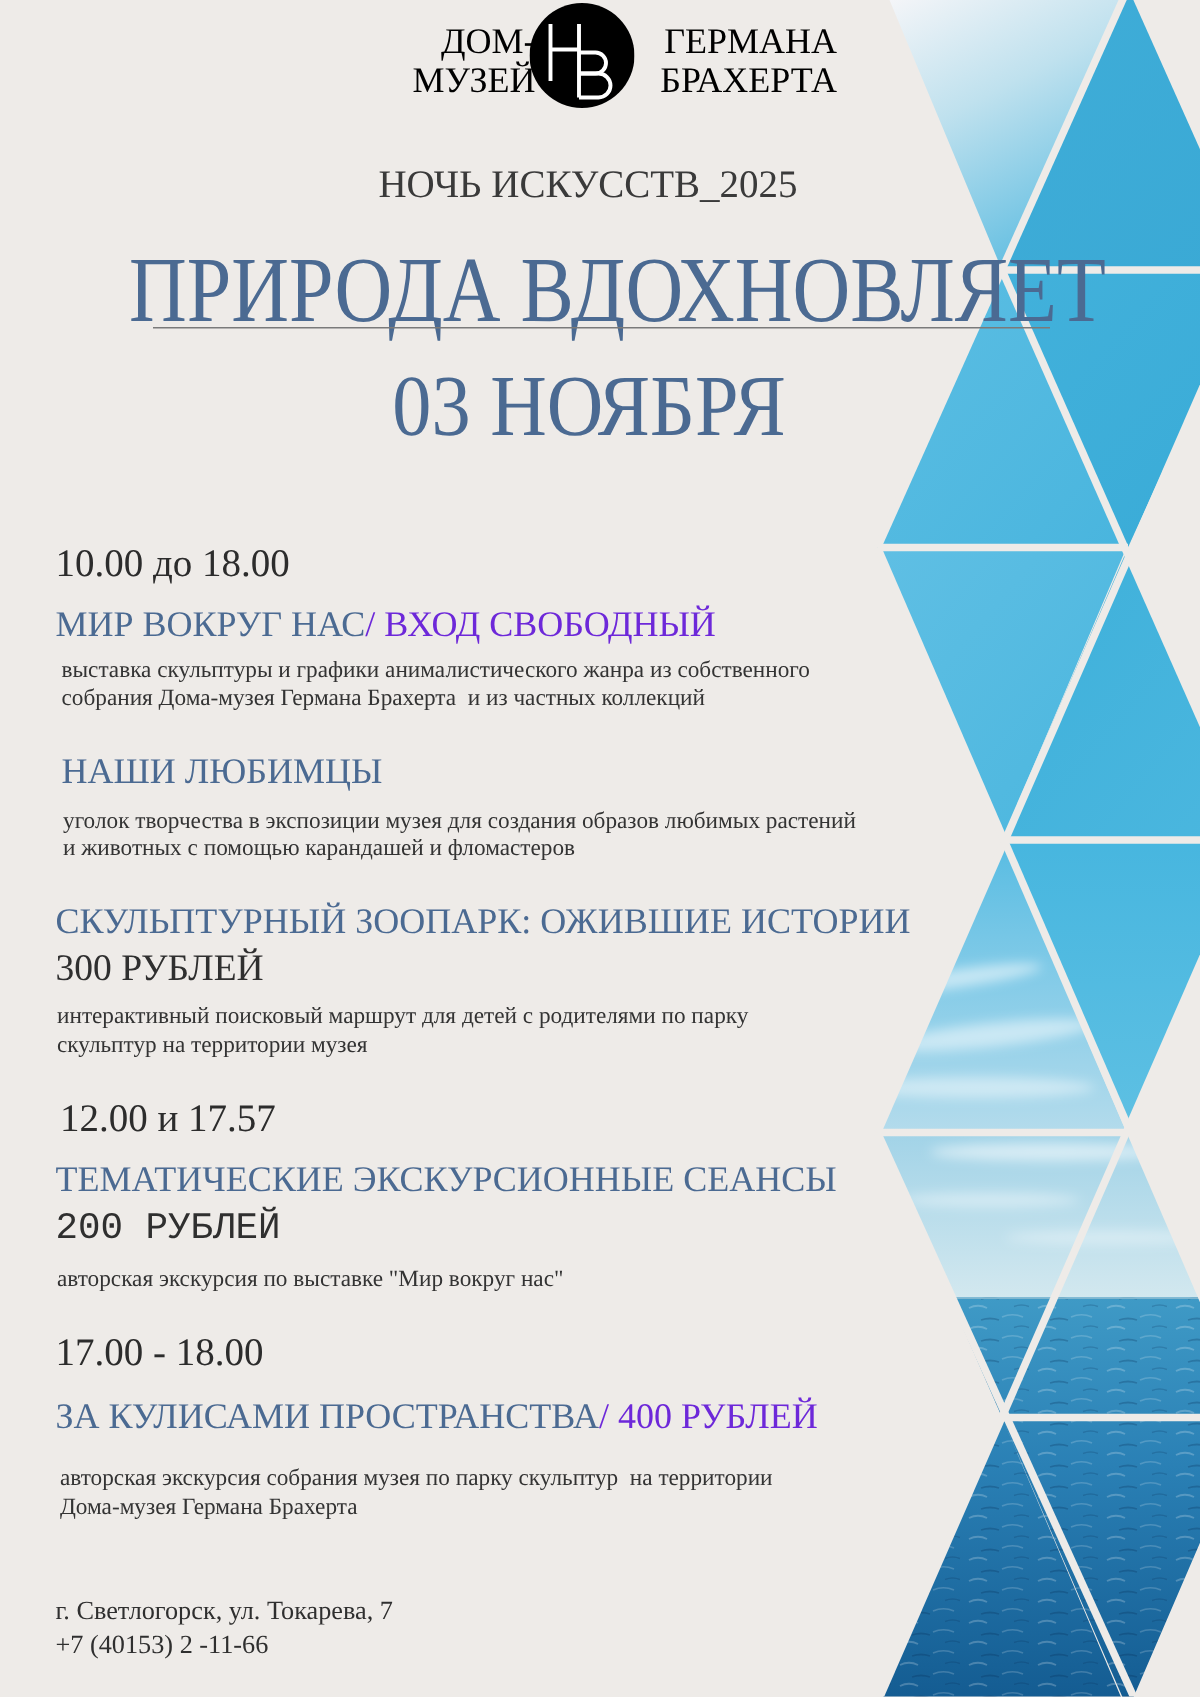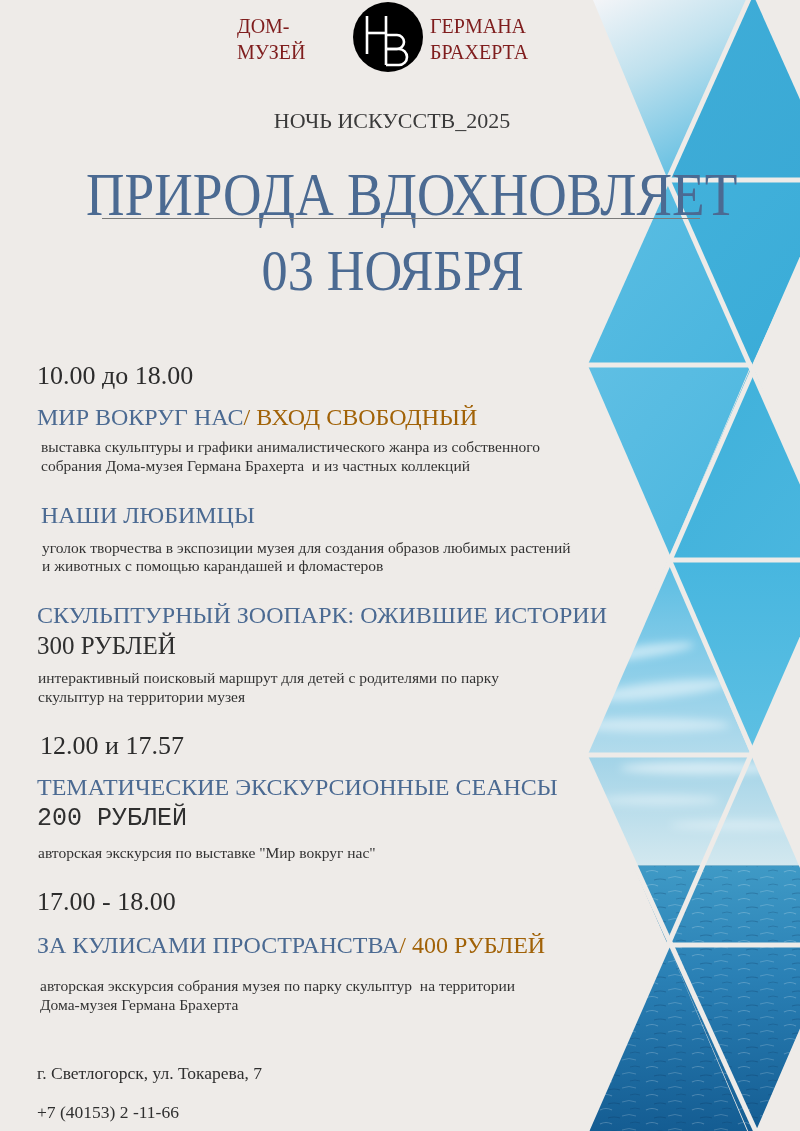--- a/index.html
+++ b/index.html
@@ -4,33 +4,33 @@
 <style>
   html, body { margin: 0; padding: 0; }
   body {
     width: 800px; height: 1131px; position: relative; overflow: hidden;
     background: #eeebe8;
     font-family: "Liberation Serif", "DejaVu Serif", serif;
     color: #2f2f2f;
   }
   .bg-art { position: absolute; left: 0; top: 0; width: 800px; height: 1131px; z-index: 0; }
   .layer { position: absolute; z-index: 2; white-space: nowrap; line-height: 1; }
-  .hdr { font-size: 20px; color: #7f1d1d; text-align: left; }
+  .hdr { font-size: 24px; color: #000000; text-align: right; }
   .hdr-left { left: 237px; width: 120px; }
   .hdr-right { left: 430px; width: 128px; }
   .logo { position: absolute; left: 353px; top: 2px; width: 70px; height: 70px; z-index: 2; }
-  .series { left: 0; width: 784px; text-align: center; font-size: 22px; color: #3a3a3a; top: 110px; }
+  .series { left: 0; width: 784px; text-align: center; font-size: 26px; color: #3a3a3a; top: 110px; }
   .title-wrap { left: 84px; width: 656px; top: 147px; display: flex; justify-content: center; margin-top: 16px; }
   .title { display: inline-block; font-size: 62px; line-height: 1; color: #4b6a92; transform: scaleX(0.86); transform-origin: center; }
   .rule { position: absolute; left: 102px; top: 218px; width: 598px; height: 0; border-top: 1.5px solid #7a7a7a; z-index: 2; }
   .date-wrap { left: 243px; width: 300px; top: 242px; display: flex; justify-content: center; }
   .date { display: inline-block; font-size: 58px; line-height: 1; color: #4b6a92; transform: scaleX(0.9); transform-origin: center; }
   .time { font-size: 26px; color: #2c2c2c; }
   .ev-title { font-size: 24px; color: #4b6a92; }
-  .ev-suffix { color: #a16207; }
+  .ev-suffix { color: #6d28d9; }
   .price { font-size: 25px; color: #2f2f2f; }
   .desc { font-size: 15.5px; color: #333; white-space: pre; }
   .addr { font-size: 17.5px; color: #2f2f2f; }
 </style>
 </head>
 <body>
 
 <svg class="bg-art" viewBox="0 0 800 1131" xmlns="http://www.w3.org/2000/svg">
   <defs>
     <linearGradient id="gA" x1="0" y1="0" x2="0.45" y2="1">
@@ -189,13 +189,13 @@
 <div class="layer desc" style="left:38px; top:845px;">авторская экскурсия по выставке "Мир вокруг нас"</div>
 
 <div class="layer time" style="left:37px; top:889px;">17.00 - 18.00</div>
 <div class="layer ev-title" style="left:37px; top:933px;">
   <span>ЗА КУЛИСАМИ ПРОСТРАНСТВА</span><span class="ev-suffix">/ 400 РУБЛЕЙ</span>
 </div>
 <div class="layer desc" style="left:40px; top:978px;">авторская экскурсия собрания музея по парку скульптур  на территории</div>
 <div class="layer desc" style="left:40px; top:997px;">Дома-музея Германа Брахерта</div>
 
 <div class="layer addr" style="left:37px; top:1065px;">г. Светлогорск, ул. Токарева, 7</div>
-<div class="layer addr" style="left:37px; top:1088px;margin-top:16px;">+7 (40153) 2 -11-66</div>
+<div class="layer addr" style="left:37px; top:1088px;">+7 (40153) 2 -11-66</div>
 
 </body></html>

